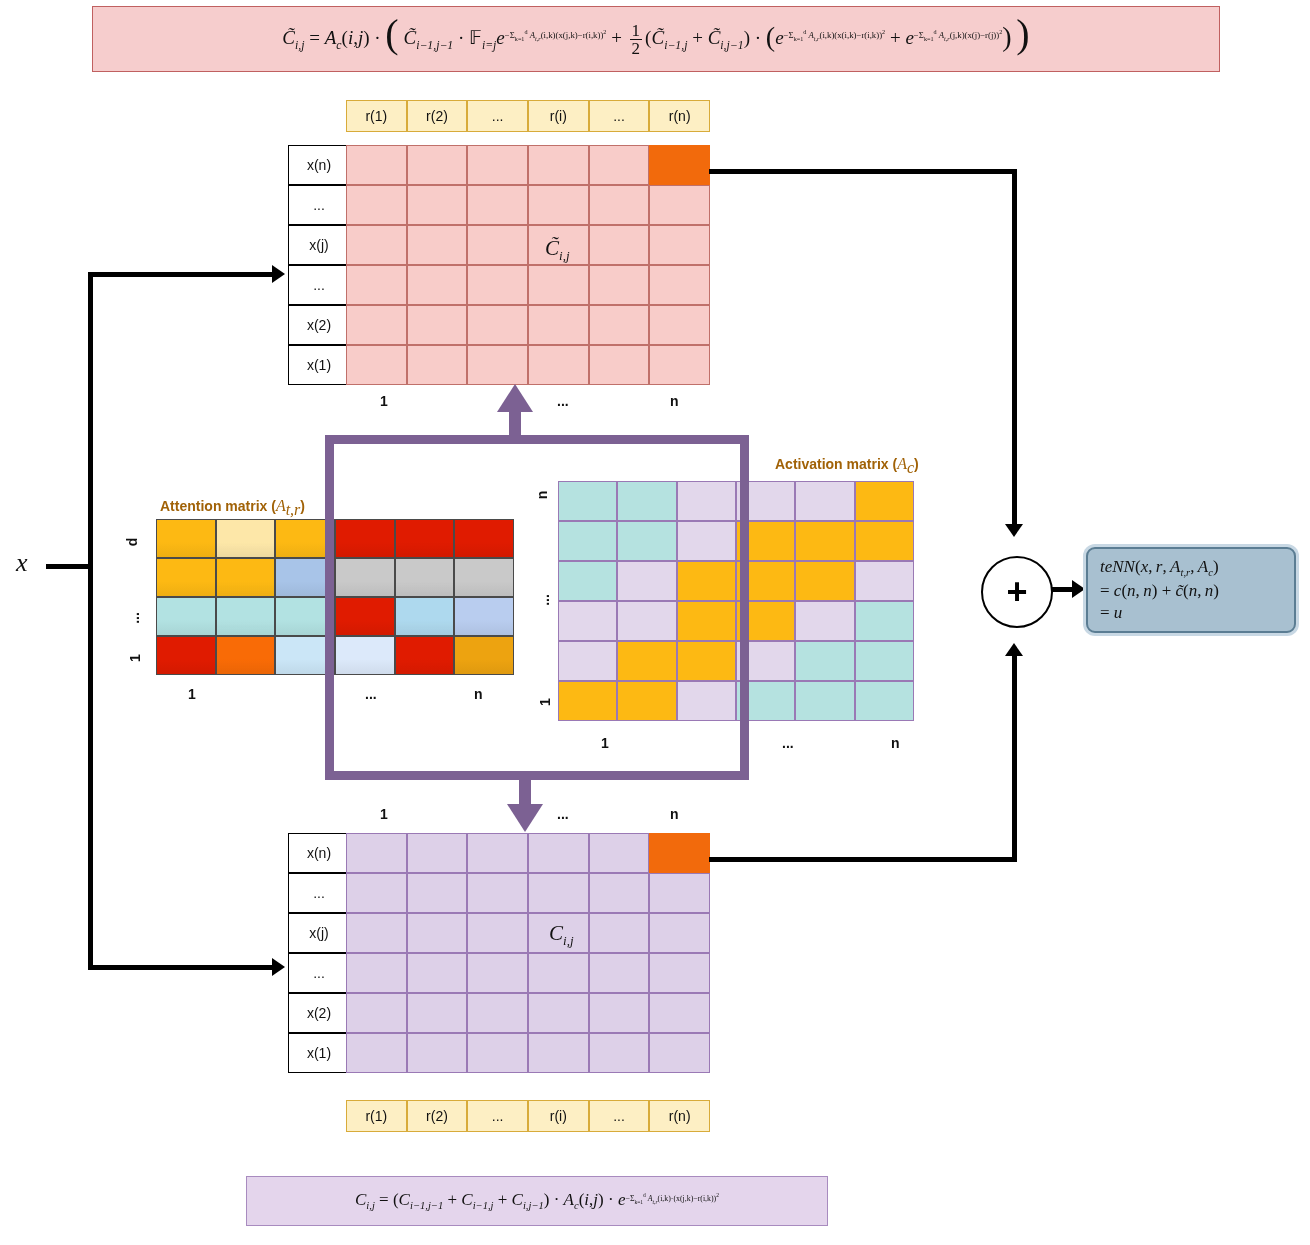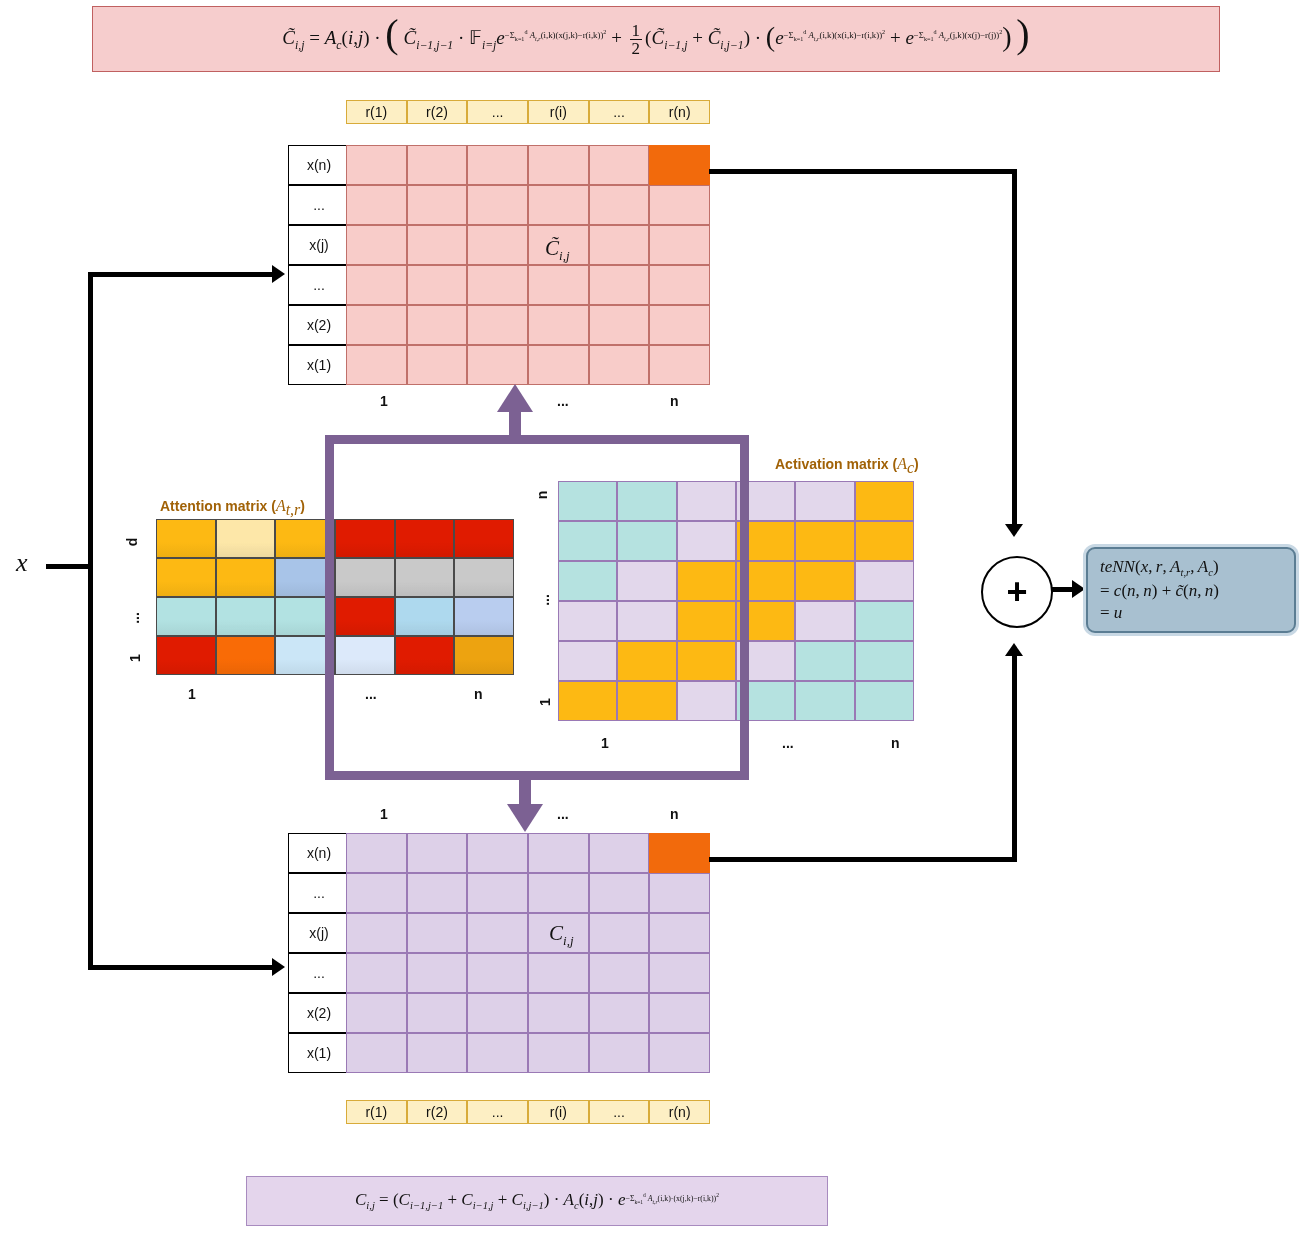--- a/index.html
+++ b/index.html
@@ -57,21 +57,21 @@
   #matrix-attention{left:156px;top:519px;width:358px;height:156px;
      grid-template-columns:repeat(6,1fr);grid-template-rows:repeat(4,1fr);}
   #matrix-attention .cell{border:1px solid #4a4a4a;}
 
   #matrix-activation{left:558px;top:481px;width:356px;height:240px;
      grid-template-columns:repeat(6,1fr);grid-template-rows:repeat(6,1fr);}
   #matrix-activation .cell{border:1px solid #9a79b5;}
 
   
   .rstrip{display:grid;grid-template-columns:repeat(6,1fr);
-     box-sizing:border-box;height:24px;}
+     box-sizing:border-box;height:32px;}
   .rstrip .rcell{background:#fdefc4;border:1px solid #d8ab3a;
      display:flex;align-items:center;justify-content:center;
      font-size:14px;color:#111;box-sizing:border-box;}
   #rstrip-top{left:346px;top:100px;width:364px;}
   #rstrip-bottom{left:346px;top:1100px;width:364px;}
 
   
   .xcol{display:grid;grid-template-rows:repeat(6,1fr);width:62px;
      box-sizing:border-box;}
   .xcol .xcell{background:#fff;border:1px solid #000;

